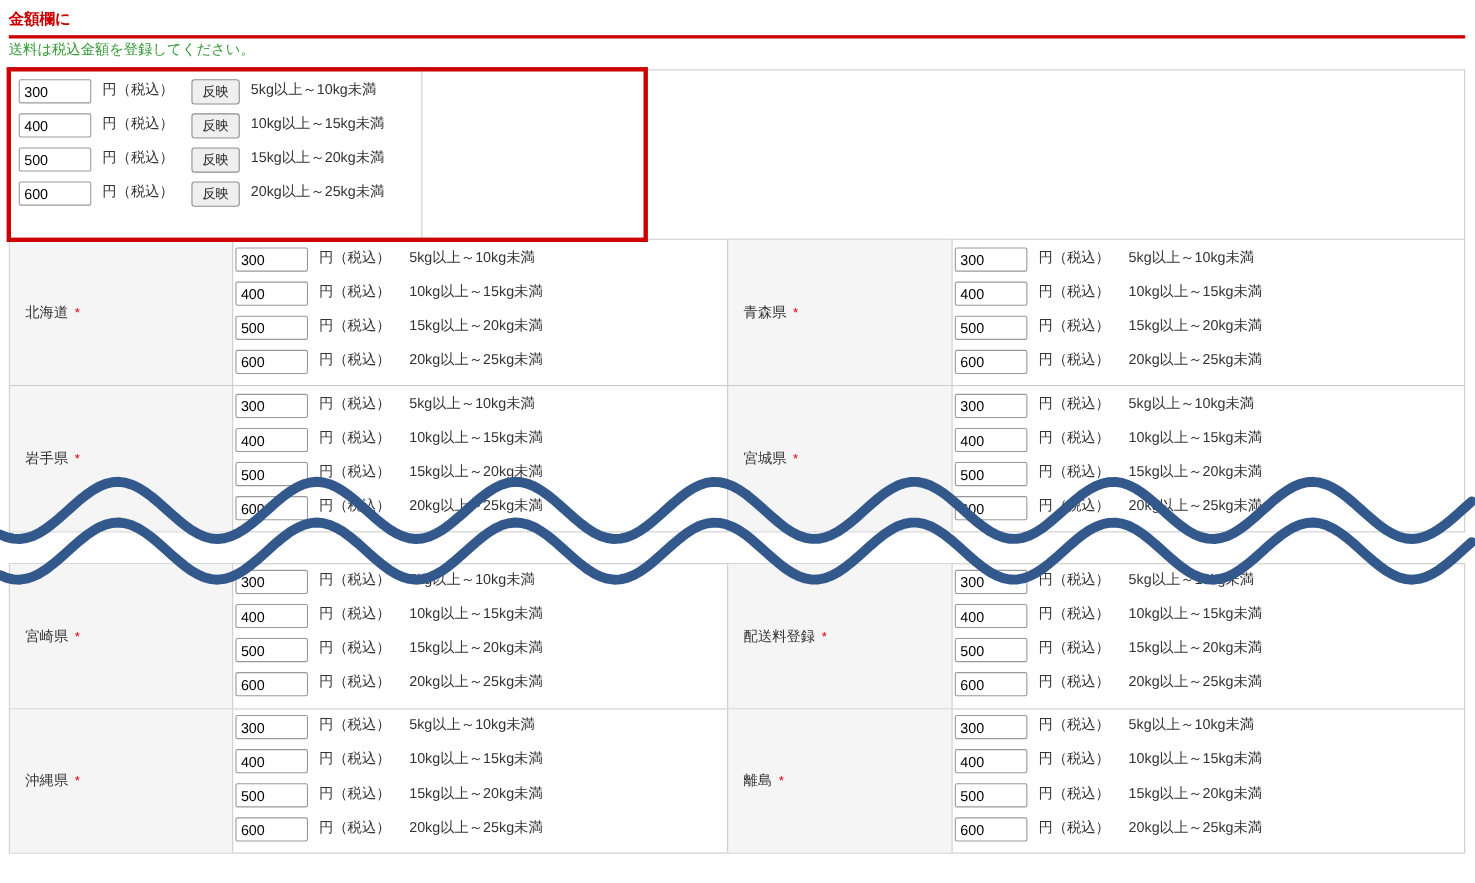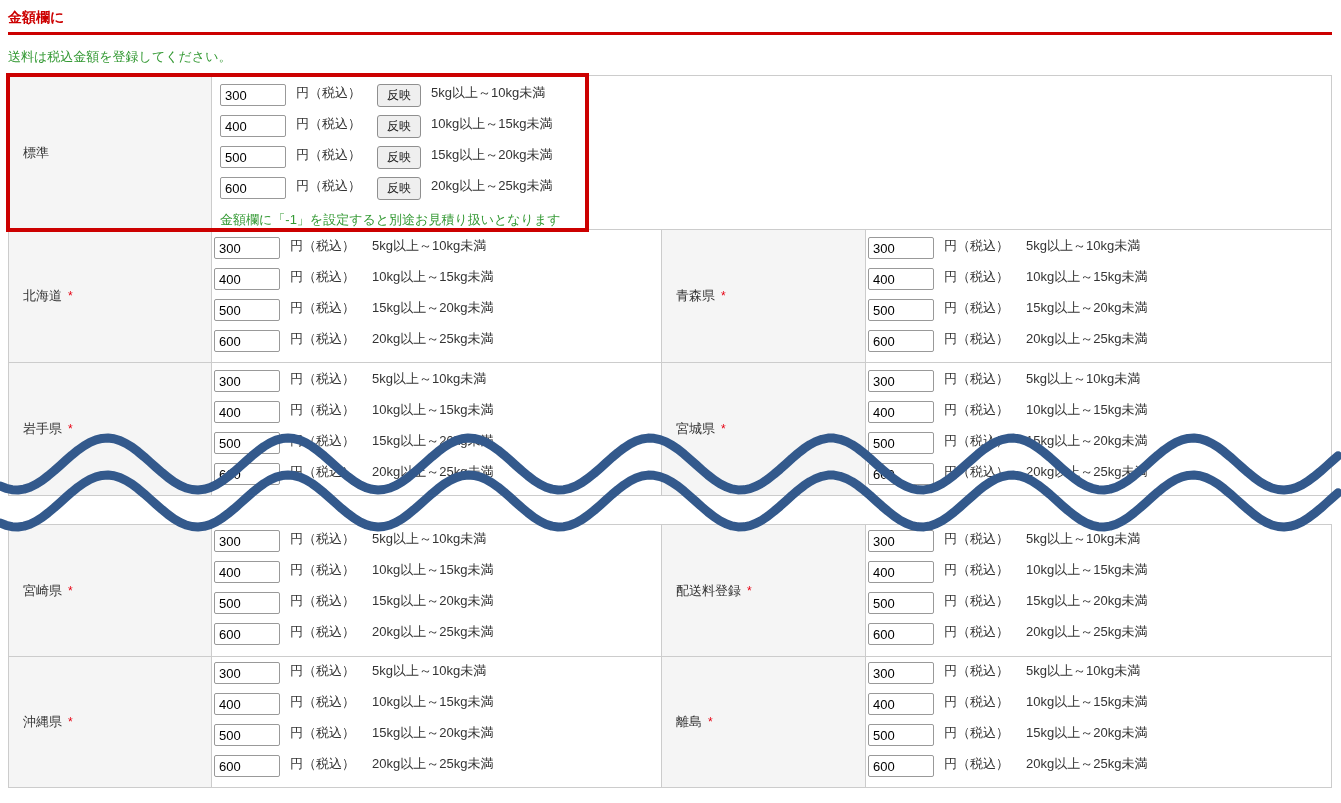--- a/index.html
+++ b/index.html
@@ -8,21 +8,21 @@
   }
   *{box-sizing:border-box;}
   html,body{margin:0;padding:0;}
   body{
     width:1341px;height:803px;position:relative;background:#ffffff;
     font-family:"Liberation Sans","DejaVu Sans",sans-serif;
     font-size:13px;color:#333;overflow:hidden;
   }
   .page-title{color:var(--accent);font-weight:bold;font-size:14px;padding:9px 0 6px 8px;line-height:17px;}
   .title-rule{height:3px;background:var(--accent);margin:0 9px 0 8px;}
-  .instruction{color:var(--green);padding:13px 0 10px 8px;line-height:17px;}
+  .instruction{color:var(--green);padding:1px 0 10px 8px;line-height:17px;}
   .fee-table{margin-left:8px;width:1324px;border:1px solid var(--border);background:#fff;}
   .t-row{display:flex;position:relative;}
   .t-row + .t-row{border-top:1px solid var(--border);}
   .cell + .cell{border-left:1px solid var(--border);}
   .label-cell{background:var(--labelbg);display:flex;align-items:center;padding-left:14px;}
   .l1,.std-label{width:202px;}
   .c1{width:450px;}
   .l2{width:204px;}
   .c2{flex:1;}
   .std-row{height:153px;}
@@ -59,23 +59,20 @@
 </style>
 </head>
 <body>
 
 <div class="page-title">金額欄に</div>
 <div class="title-rule"></div>
 <div class="instruction">送料は税込金額を登録してください。</div>
 
 <div class="fee-table upper">
   <div class="t-row std-row">
-    <div class="cell label-cell std-label">
-      <span>標準</span>
-    </div>
     <div class="cell content-cell std-content" id="std-content">
         <div class="fee-line">
           <input class="fee-input" type="text" value="300" style="">
           <span class="unit">円（税込）</span>
           <button class="apply-btn">反映</button>
           <span class="range">5kg以上～10kg未満</span>
         </div>
         <div class="fee-line">
           <input class="fee-input" type="text" value="400" style="">
           <span class="unit">円（税込）</span>
@@ -87,21 +84,20 @@
           <span class="unit">円（税込）</span>
           <button class="apply-btn">反映</button>
           <span class="range">15kg以上～20kg未満</span>
         </div>
         <div class="fee-line">
           <input class="fee-input" type="text" value="600" style="">
           <span class="unit">円（税込）</span>
           <button class="apply-btn">反映</button>
           <span class="range">20kg以上～25kg未満</span>
         </div>
-        <div class="std-note">金額欄に「-1」を設定すると別途お見積り扱いとなります</div>
       </div>
     <div class="cell std-empty"></div>
     <div class="std-highlight"></div>
   </div>
   <div class="t-row pref-row" id="row-0">
       <div class="cell label-cell l1">
         <span>北海道</span>
         <span class="req">*</span>
       </div>
       <div class="cell content-cell c1">

